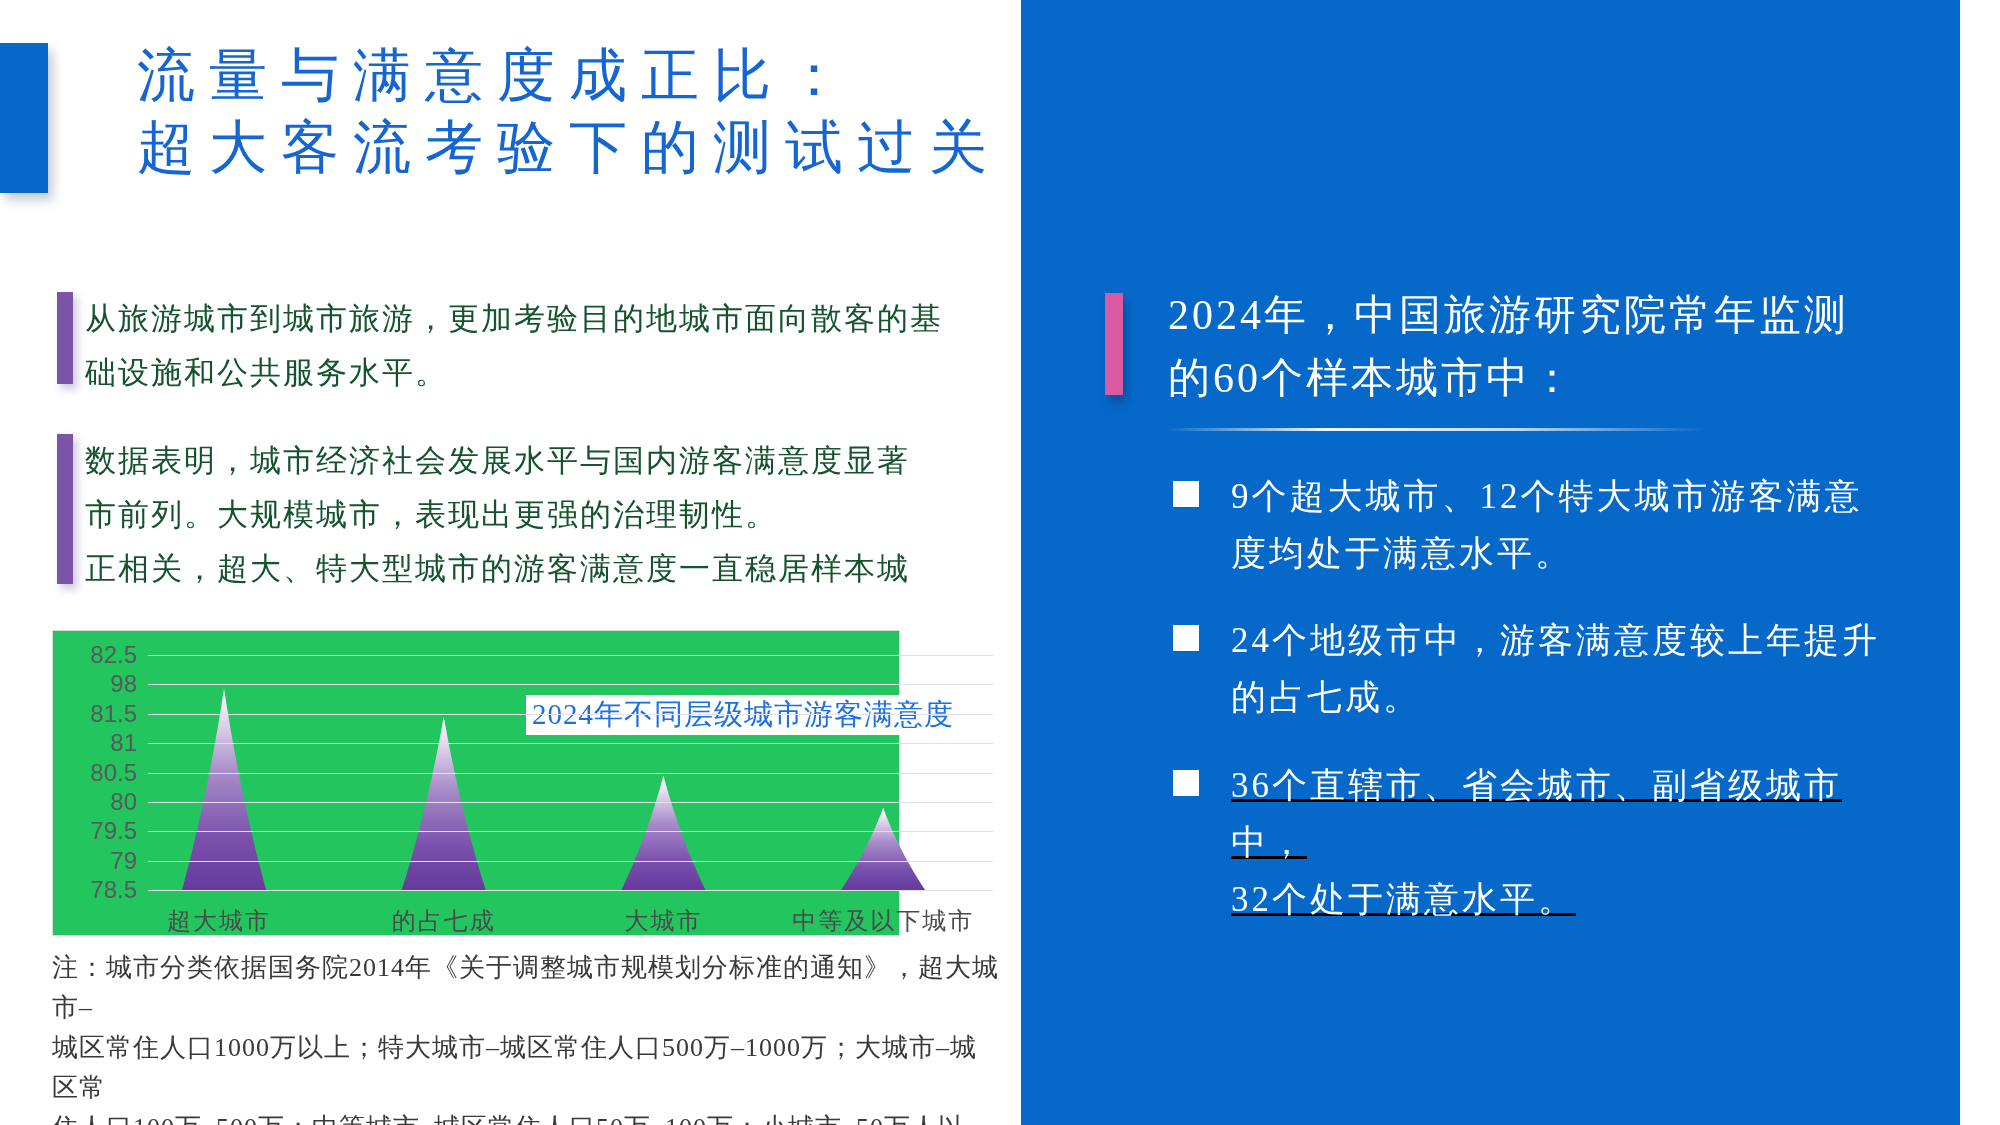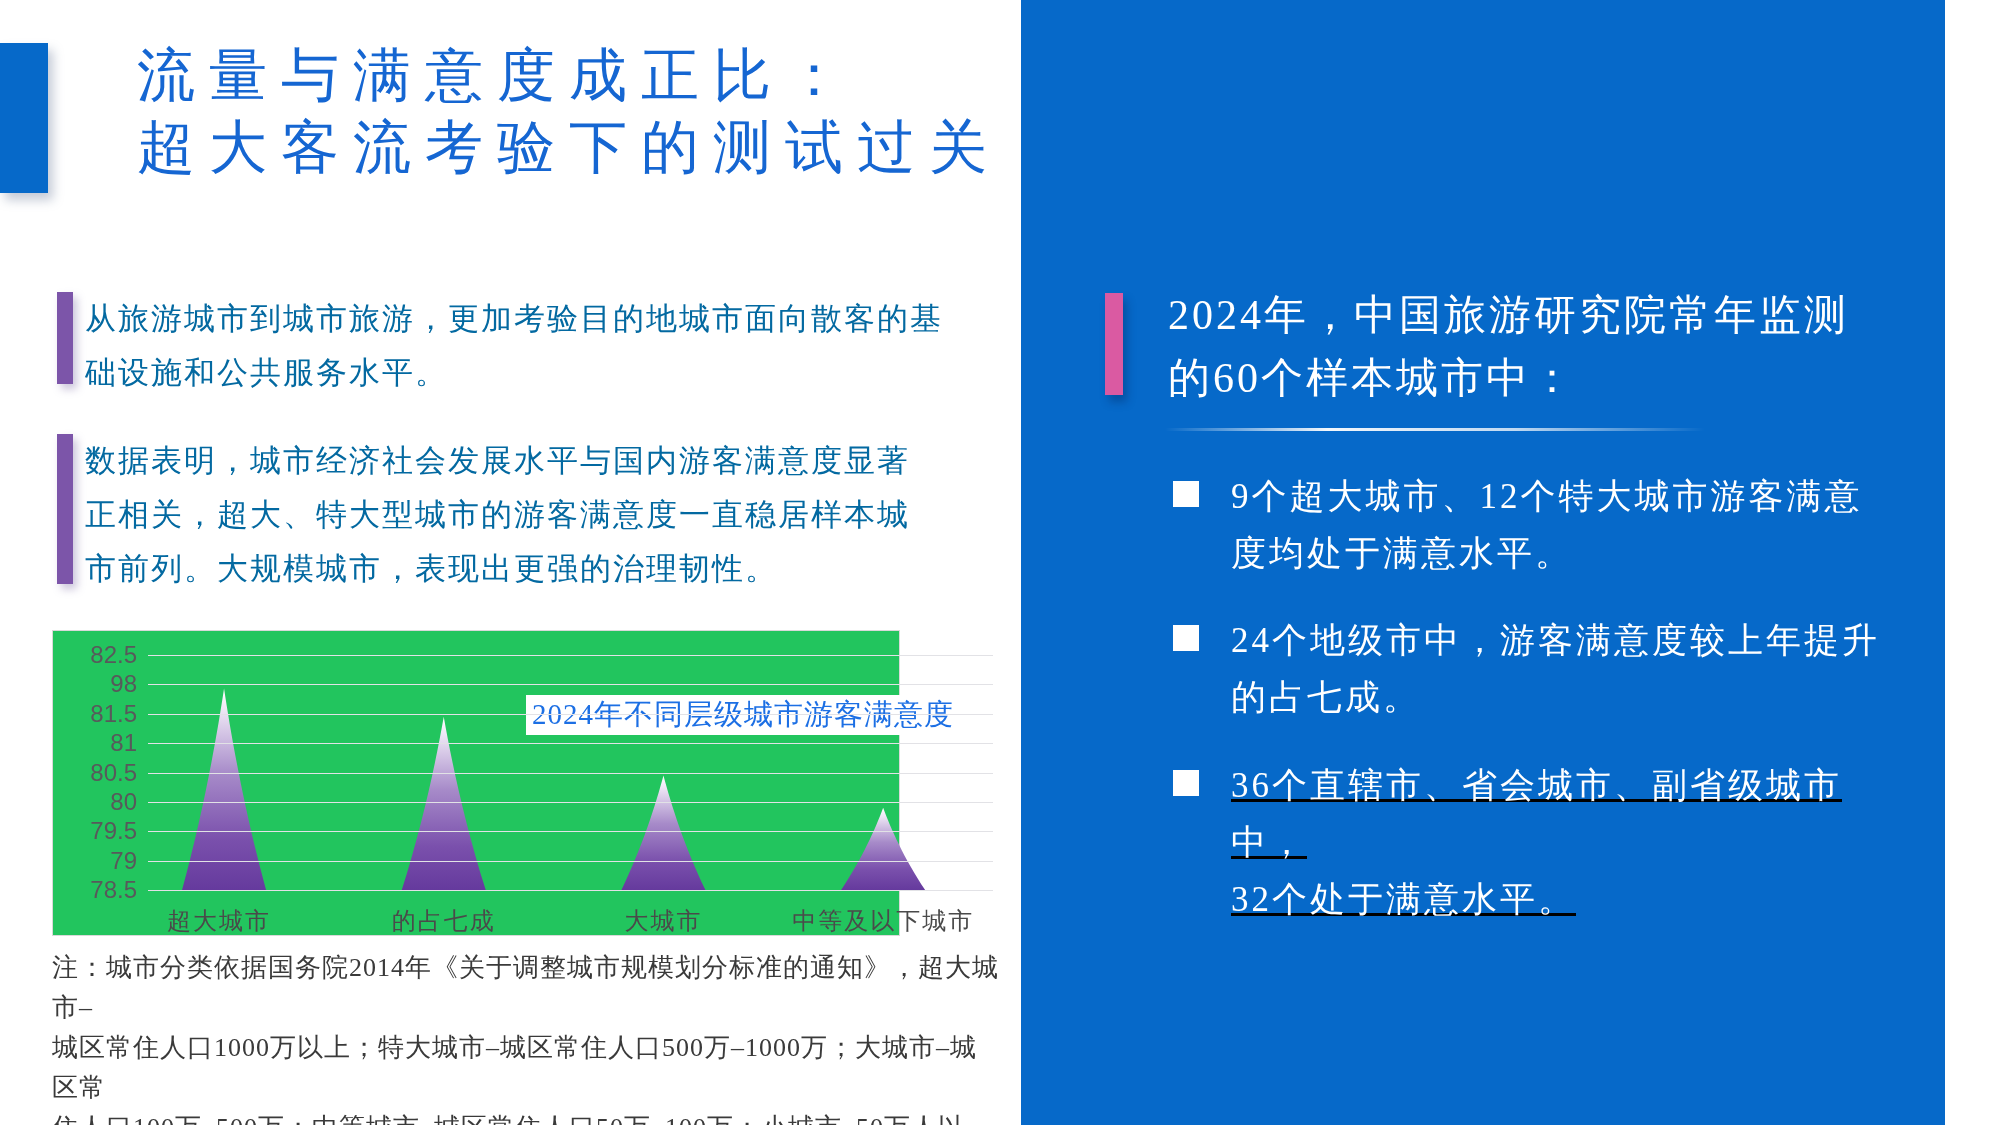--- a/index.html
+++ b/index.html
@@ -9,21 +9,21 @@
   }
   
   .title-bar{
     position:absolute;left:0;top:43px;width:48px;height:150px;background:#0669C9;
     box-shadow:5px 7px 10px rgba(110,125,155,.40);
   }
   .page-title{
     position:absolute;left:105px;top:40px;width:940px;
     color:#1566D2;font-size:58px;line-height:72px;letter-spacing:14px;font-weight:400;margin-left:32px;
   }
-  .para{position:absolute;color:#0369a1;font-size:31px;line-height:54px;letter-spacing:2px;}
+  .para{position:absolute;color:#14532d;font-size:31px;line-height:54px;letter-spacing:2px;}
   .para-bar{position:absolute;width:16px;background:#7C55A9;box-shadow:4px 5px 9px rgba(125,110,165,.40);}
   #para1-bar{left:57px;top:292px;height:92px;}
   #para1{left:85px;top:292px;width:920px;}
   #para2-bar{left:57px;top:434px;height:150px;}
   #para2{left:85px;top:434px;width:920px;}
   
   .chart-card{
     position:absolute;left:52px;top:630px;width:848px;height:306px;
     background:#22c55e;border:1px solid #D9D9D9;box-sizing:border-box;
   }
@@ -41,21 +41,21 @@
   .chart-title{
     position:absolute;top:40px;right:33px;background:#ffffff;padding:0 6px;
     color:#1C6FE4;font-size:29px;letter-spacing:1px;white-space:nowrap;
   }
   
   .note{
     position:absolute;left:52px;top:948px;width:950px;
     color:#3A3A3A;font-size:26px;line-height:40px;letter-spacing:1px;
   }
   
-  .right-panel{position:absolute;left:1021px;top:0;width:924px;height:1125px;background:#0669C9;}
+  .right-panel{position:absolute;left:1021px;top:0;width:924px;height:1125px;background:#0669C9;padding-left:15px;}
   .pink-bar{
     position:absolute;left:84px;top:293px;width:18px;height:102px;background:#DA5AA2;
     box-shadow:4px 7px 9px rgba(0,35,90,.35);
   }
   .panel-header{
     position:absolute;left:147px;top:284px;width:740px;color:#ffffff;
     font-size:42px;line-height:63px;letter-spacing:3px;
   }
   .panel-divider{
     position:absolute;left:144px;top:428px;width:540px;height:3px;
@@ -80,22 +80,22 @@
 
   <div class="para-bar" id="para1-bar"></div>
   <div class="para" id="para1">
     <div>从旅游城市到城市旅游，更加考验目的地城市面向散客的基</div>
     <div>础设施和公共服务水平。</div>
   </div>
 
   <div class="para-bar" id="para2-bar"></div>
   <div class="para" id="para2">
     <div>数据表明，城市经济社会发展水平与国内游客满意度显著</div>
+    <div>市前列。大规模城市，表现出更强的治理韧性。</div>
     <div>正相关，超大、特大型城市的游客满意度一直稳居样本城</div>
-    <div>市前列。大规模城市，表现出更强的治理韧性。</div>
   </div>
 
   <div class="chart-card">
     <div id="ytick-col">
         <div class="ytick" style="top: 12px;">82.5</div>
         <div class="ytick" style="top: 41px;">98</div>
         <div class="ytick" style="top: 71px;">81.5</div>
         <div class="ytick" style="top: 100px;">81</div>
         <div class="ytick" style="top: 130px;">80.5</div>
         <div class="ytick" style="top: 159px;">80</div>

